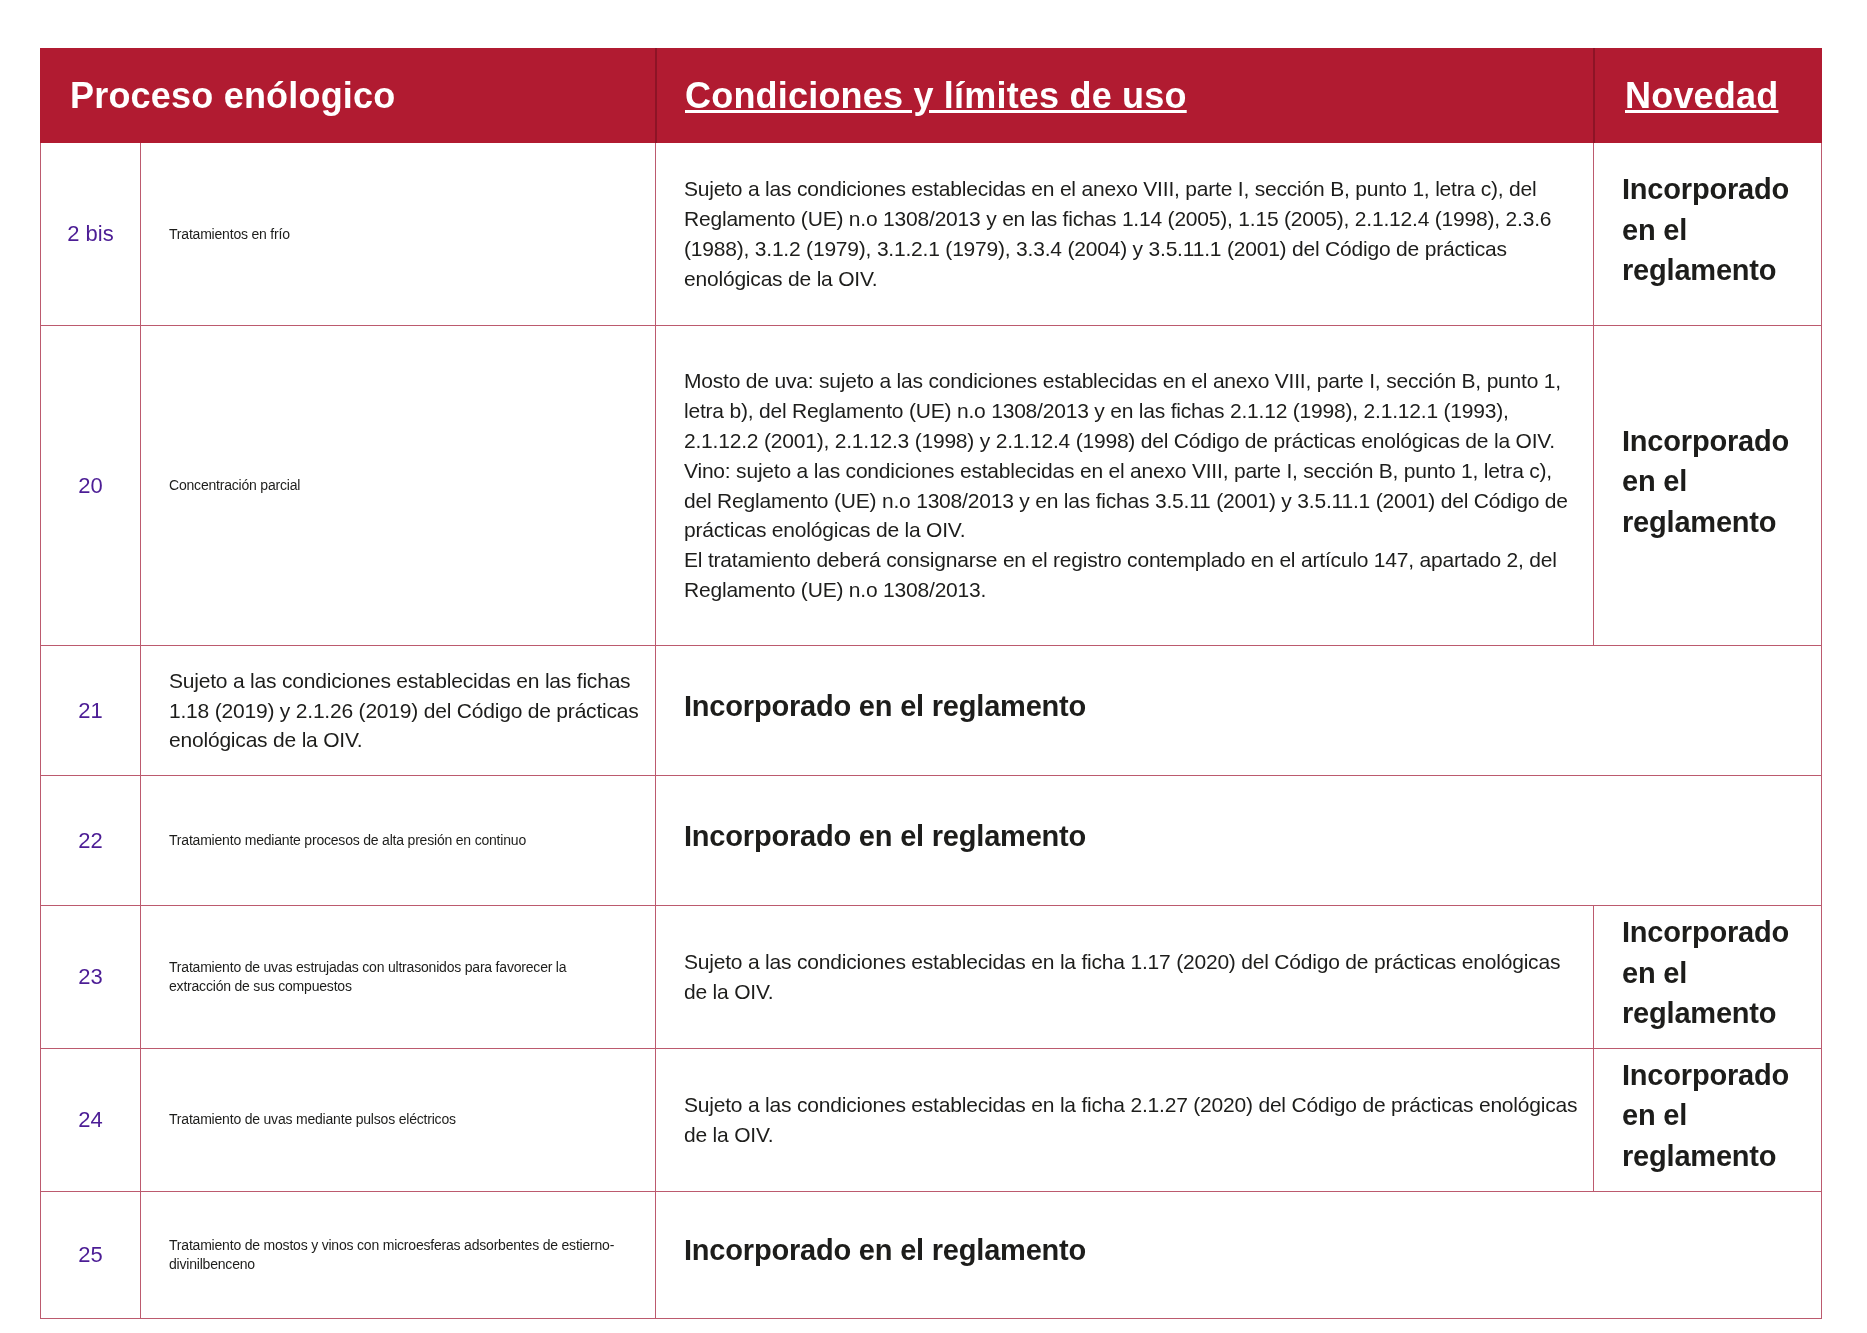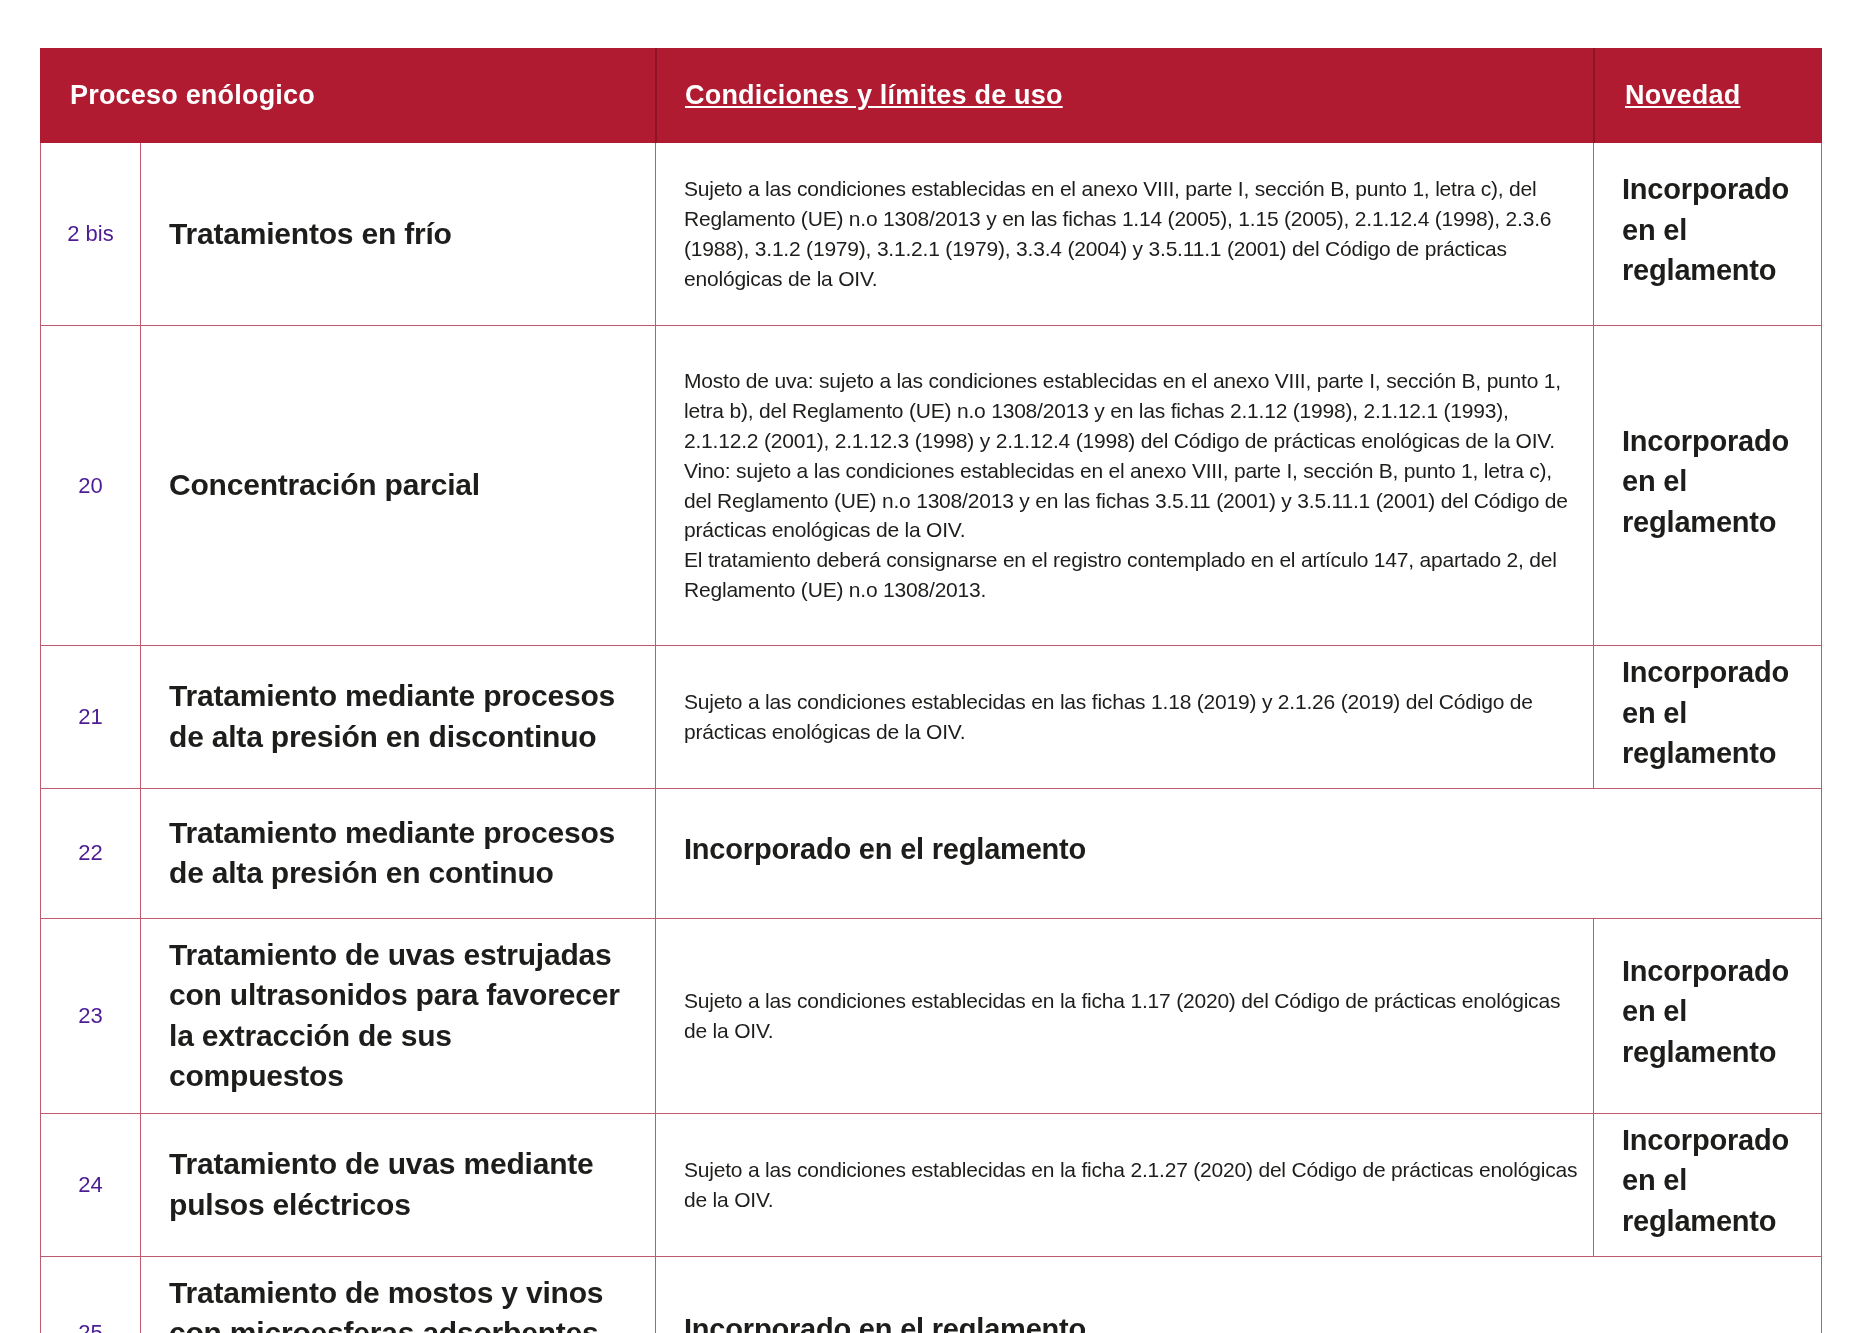--- a/index.html
+++ b/index.html
@@ -26,21 +26,21 @@
     display: grid;
     grid-template-columns: 615px 938px 229px;
     background: #b11b31;
     min-height: 95px;
   }
   .th {
     display: flex;
     align-items: center;
     padding: 10px 20px 10px 30px;
     color: #ffffff;
-    font-size: 27px;
+    font-size: 36px;
     font-weight: bold;
     letter-spacing: 0.2px;
   }
   .th + .th { border-left: 2px solid #8d1426; text-decoration: underline; }
   .th.cond { padding-left: 28px; }
   
   .tbody {
     border-left: 1.5px solid #bc5a6e;
     border-right: 1.5px solid #bc5a6e;
   }
@@ -60,22 +60,22 @@
     justify-content: center;
   }
   .td-num {
     align-items: center;
     font-size: 22px;
     color: #4c1d95;
     border-right: 1.5px solid #bc5a6e;
     padding: 8px 4px;
   }
   .td-name {
-    font-size: 30px;
-    font-weight: bold;
+    font-size: 14px;
+    font-weight: normal;
     line-height: 1.35;
     border-right: 1.5px solid #bc5a6e;
     padding: 16px 34px 16px 28px;
     letter-spacing: -0.2px;
   }
   .td-cond {
     font-size: 21px;
     line-height: 1.42;
     border-right: 1.5px solid #bc5a6e;
     padding: 18px 12px 18px 28px;
@@ -119,21 +119,20 @@
         <div class="td td-cond">
           <span class="para">Mosto de uva: sujeto a las condiciones establecidas en el anexo VIII, parte I, sección B, punto 1, letra b), del Reglamento (UE) n.o 1308/2013 y en las fichas 2.1.12 (1998), 2.1.12.1 (1993), 2.1.12.2 (2001), 2.1.12.3 (1998) y 2.1.12.4 (1998) del Código de prácticas enológicas de la OIV.</span>
           <span class="para">Vino: sujeto a las condiciones establecidas en el anexo VIII, parte I, sección B, punto 1, letra c), del Reglamento (UE) n.o 1308/2013 y en las fichas 3.5.11 (2001) y 3.5.11.1 (2001) del Código de prácticas enológicas de la OIV.</span>
           <span class="para">El tratamiento deberá consignarse en el registro contemplado en el artículo 147, apartado 2, del Reglamento (UE) n.o 1308/2013.</span>
         </div>
         <div class="td td-nov">Incorporado en el reglamento</div>
       </div>
 
       <div class="tr h3">
         <div class="td td-num">21</div>
-        <div class="td td-name">Tratamiento mediante procesos de alta presión en discontinuo</div>
         <div class="td td-cond">
           <span class="para">Sujeto a las condiciones establecidas en las fichas 1.18 (2019) y 2.1.26 (2019) del Código de prácticas enológicas de la OIV.</span>
         </div>
         <div class="td td-nov">Incorporado en el reglamento</div>
       </div>
 
       <div class="tr h3">
         <div class="td td-num">22</div>
         <div class="td td-name">Tratamiento mediante procesos de alta presión en continuo</div>
         <div class="td td-nov">Incorporado en el reglamento</div>

